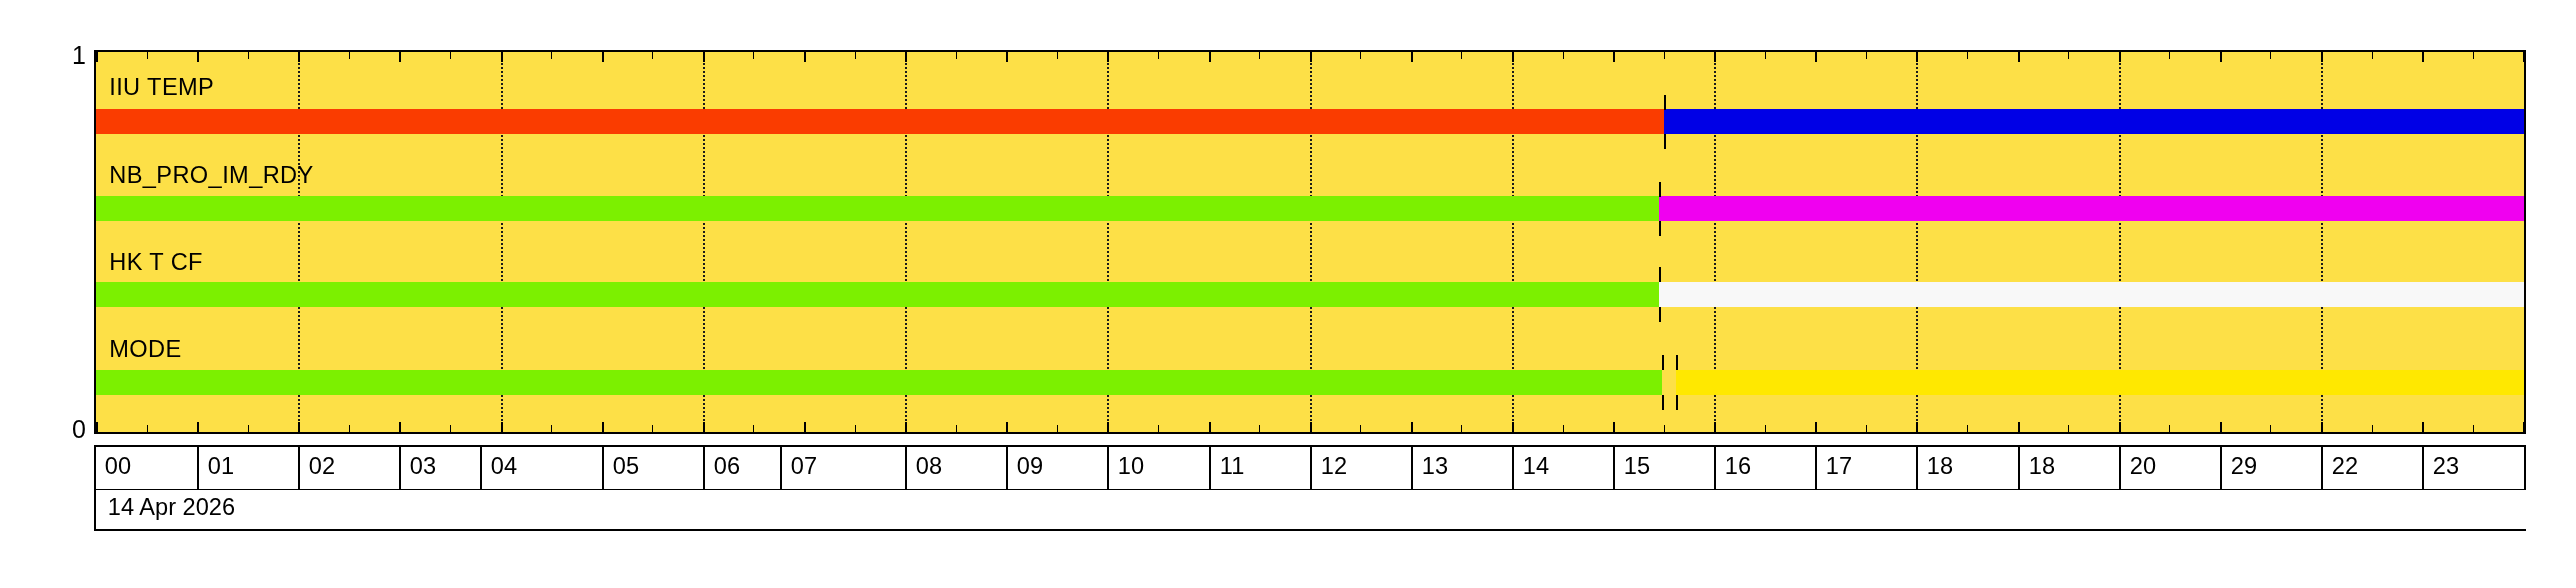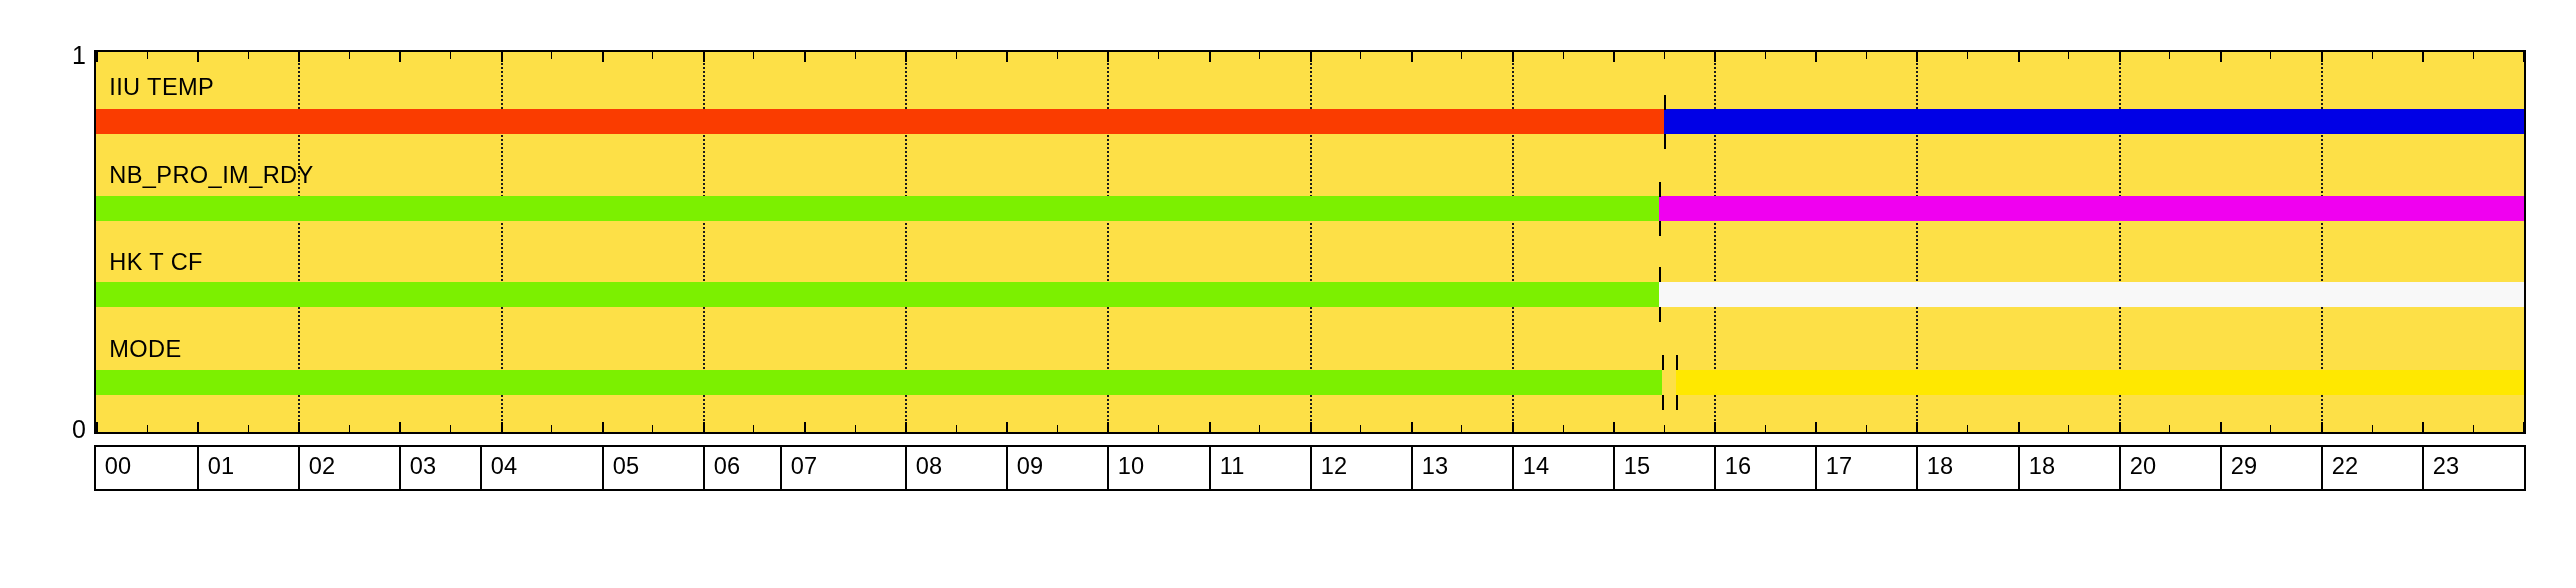--- a/index.html
+++ b/index.html
@@ -377,15 +377,18 @@
         <span>29</span>
       </div>
       <div class="hourcell" style="left: 2225px; width: 101px;">
         <span>22</span>
       </div>
       <div class="hourcell" style="left: 2326px; width: 101px;">
         <span>23</span>
       </div>
     </div>
 
+  <div id="datestrip">
+    <span>14 Apr 2026</span>
+  </div>
 
 </div>
 
 
 </body></html>

